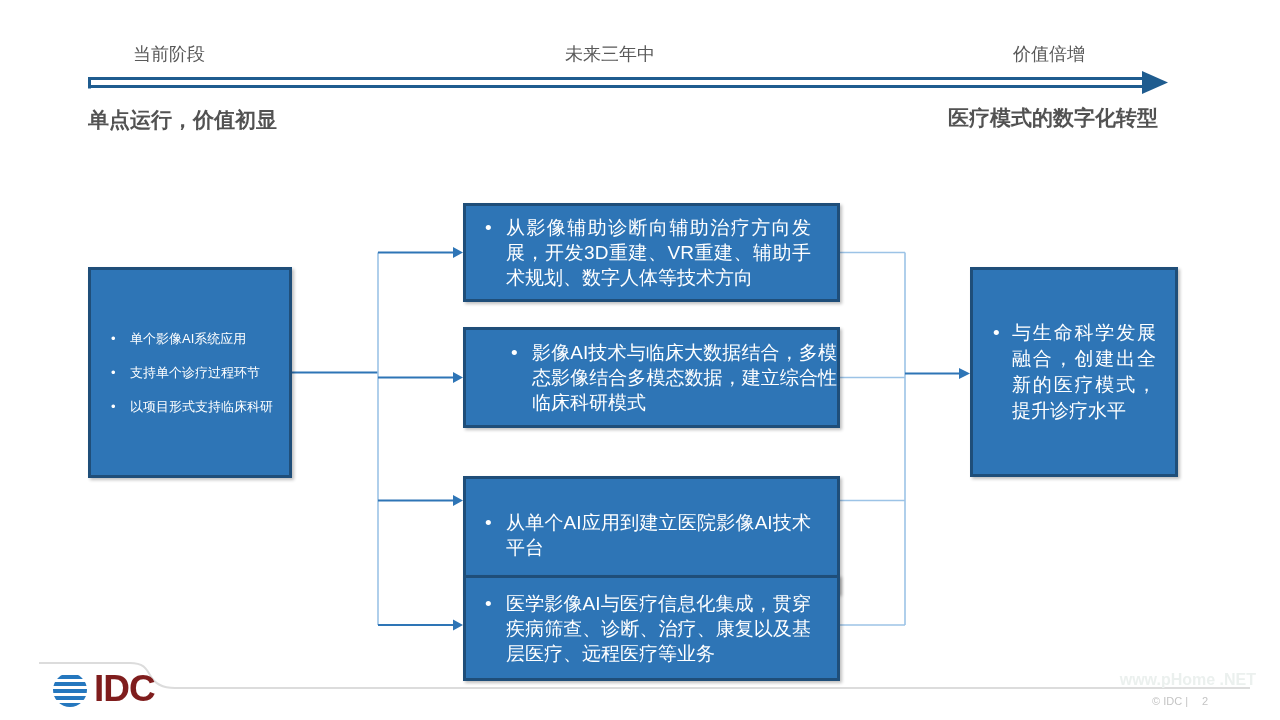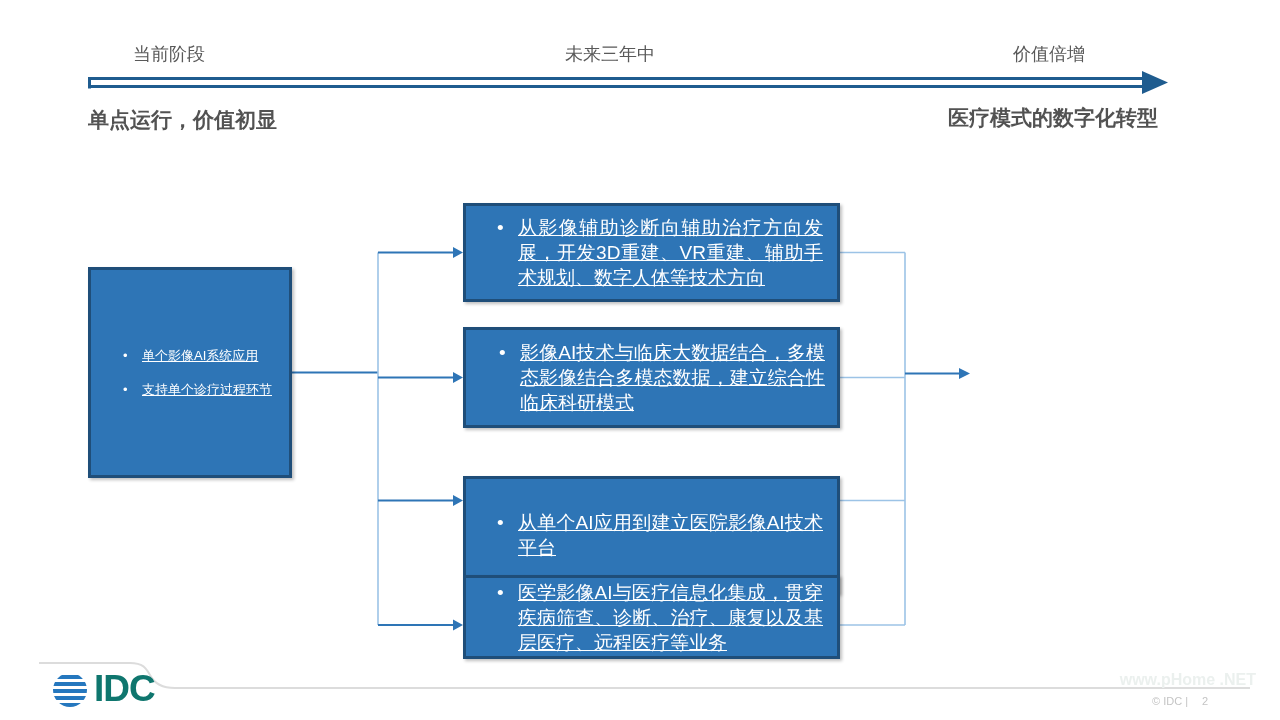--- a/index.html
+++ b/index.html
@@ -13,43 +13,43 @@
   #stage-longterm{left:1013px;top:42px;}
 
   .phase-heading{position:absolute;font-size:21px;font-weight:bold;color:#525252;white-space:nowrap;}
   #heading-current{left:88px;top:106px;}
   #heading-midterm{left:520px;top:109px;}
   #heading-longterm{left:948px;top:104px;text-align:right;}
 
   .flow-box{position:absolute;background:#2E75B6;border:3px solid #1F4E79;box-sizing:border-box;
             display:flex;align-items:center;color:#ffffff;
             box-shadow:2px 2px 3px rgba(0,0,0,0.25);}
-  .flow-box ul{list-style:none;margin:12px;padding:0;text-decoration:underline;}
+  .flow-box ul{list-style:none;margin:0;padding:0;}
   .flow-box li{position:relative;text-align:justify;text-justify:inter-character;}
   .flow-box li::before{content:"•";position:absolute;left:7px;top:0;}
 
   #box-current{left:88px;top:267px;width:204px;height:211px;padding-left:13px;}
   #box-current ul{width:171px;}
   #box-current li{padding-left:26px;font-size:13px;line-height:26px;}
   #box-current li + li{margin-top:8px;}
 
   .box-mid{left:463px;width:377px;padding-left:12px;}
   .box-mid ul{width:333px;}
   .box-mid li{padding-left:28px;font-size:19px;line-height:25px;}
   #box-mid-1{top:203px;height:99px;}
   #box-mid-2{top:327px;height:101px;justify-content:flex-end;}
   #box-mid-3{top:476px;height:118px;}
-  #box-mid-4{top:575px;height:84px;}
+  #box-mid-4{top:575px;height:106px;}
 
   #box-longterm{left:970px;top:267px;width:208px;height:210px;padding-left:13px;}
   #box-longterm ul{width:170px;}
   #box-longterm li{padding-left:26px;font-size:19px;line-height:26px;}
 
   .idc-logo{position:absolute;left:50px;top:669px;display:flex;align-items:center;gap:4px;}
-  .idc-logo-text{font-size:37px;font-weight:bold;color:#0f766e;letter-spacing:-1px;line-height:40px;}
+  .idc-logo-text{font-size:37px;font-weight:bold;color:#7f1d1d;letter-spacing:-1px;line-height:40px;}
 
   .footer-copyright{position:absolute;left:1152px;top:695px;font-size:11px;color:#C4C4C4;
                     display:flex;gap:14px;white-space:nowrap;}
   .watermark{position:absolute;right:24px;top:671px;font-size:16px;font-weight:bold;
              color:#EBF0EE;white-space:nowrap;}
 </style>
 </head>
 <body>
 
 <div class="slide">
@@ -101,20 +101,21 @@
   <div class="stage-label" id="stage-midterm">未来三年中</div>
   <div class="stage-label" id="stage-longterm">价值倍增</div>
 
   <div class="phase-heading" id="heading-current">单点运行，价值初显</div>
   <div class="phase-heading" id="heading-longterm">医疗模式的数字化转型</div>
 
   <div class="flow-box" id="box-current">
     <ul>
       <li>单个影像AI系统应用</li>
       <li>支持单个诊疗过程环节</li>
+      <li>以项目形式支持临床科研</li>
     </ul>
   </div>
 
   <div class="flow-box box-mid" id="box-mid-1">
     <ul>
       <li>从影像辅助诊断向辅助治疗方向发展，开发3D重建、VR重建、辅助手术规划、数字人体等技术方向</li>
     </ul>
   </div>
   <div class="flow-box box-mid" id="box-mid-2">
     <ul>
@@ -125,20 +126,25 @@
     <ul>
       <li>从单个AI应用到建立医院影像AI技术平台</li>
     </ul>
   </div>
   <div class="flow-box box-mid" id="box-mid-4">
     <ul>
       <li>医学影像AI与医疗信息化集成，贯穿疾病筛查、诊断、治疗、康复以及基层医疗、远程医疗等业务</li>
     </ul>
   </div>
 
+  <div class="flow-box" id="box-longterm">
+    <ul>
+      <li>与生命科学发展融合，创建出全新的医疗模式，提升诊疗水平</li>
+    </ul>
+  </div>
 
   <div class="idc-logo">
     <svg width="40" height="40" viewBox="0 0 40 40">
       <defs>
           <clipPath id="globeClip">
             <circle cx="20" cy="21" r="17"></circle>
           </clipPath>
         </defs>
       <g clip-path="url(#globeClip)" fill="#2577BE">
         <rect x="1" y="6" width="38" height="4"></rect>

